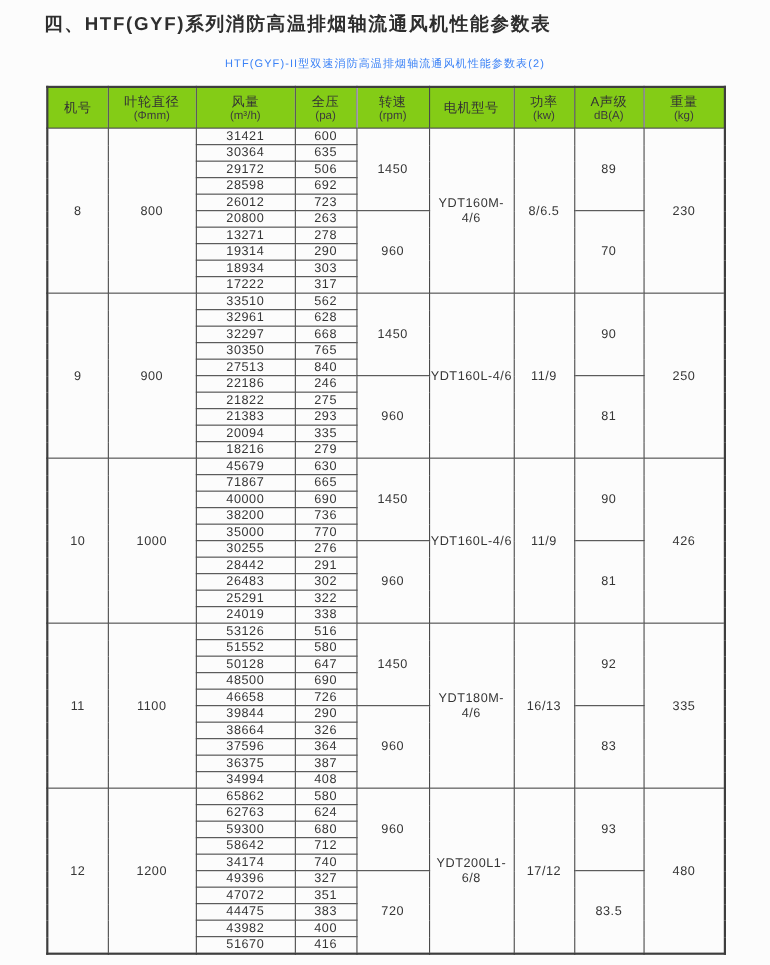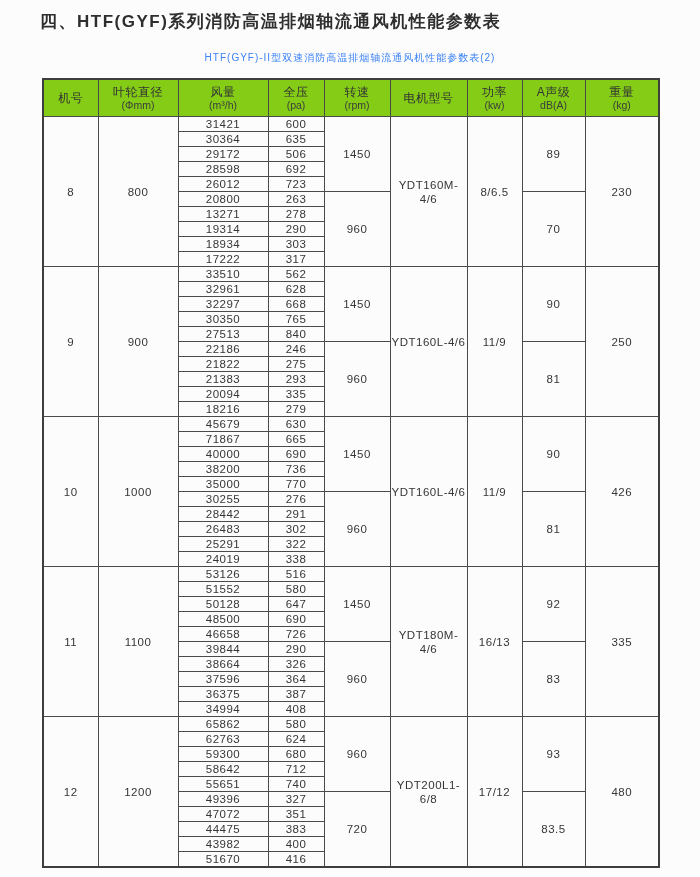--- a/index.html
+++ b/index.html
@@ -354,21 +354,21 @@
         </tr>
         <tr>
           <td>59300</td>
           <td>680</td>
         </tr>
         <tr>
           <td>58642</td>
           <td>712</td>
         </tr>
         <tr>
-          <td>55651</td>
+          <td>34174</td>
           <td>740</td>
         </tr>
         <tr>
           <td>49396</td>
           <td>327</td>
           <td rowspan="5">720</td>
           <td rowspan="5">83.5</td>
         </tr>
         <tr>
           <td>47072</td>

